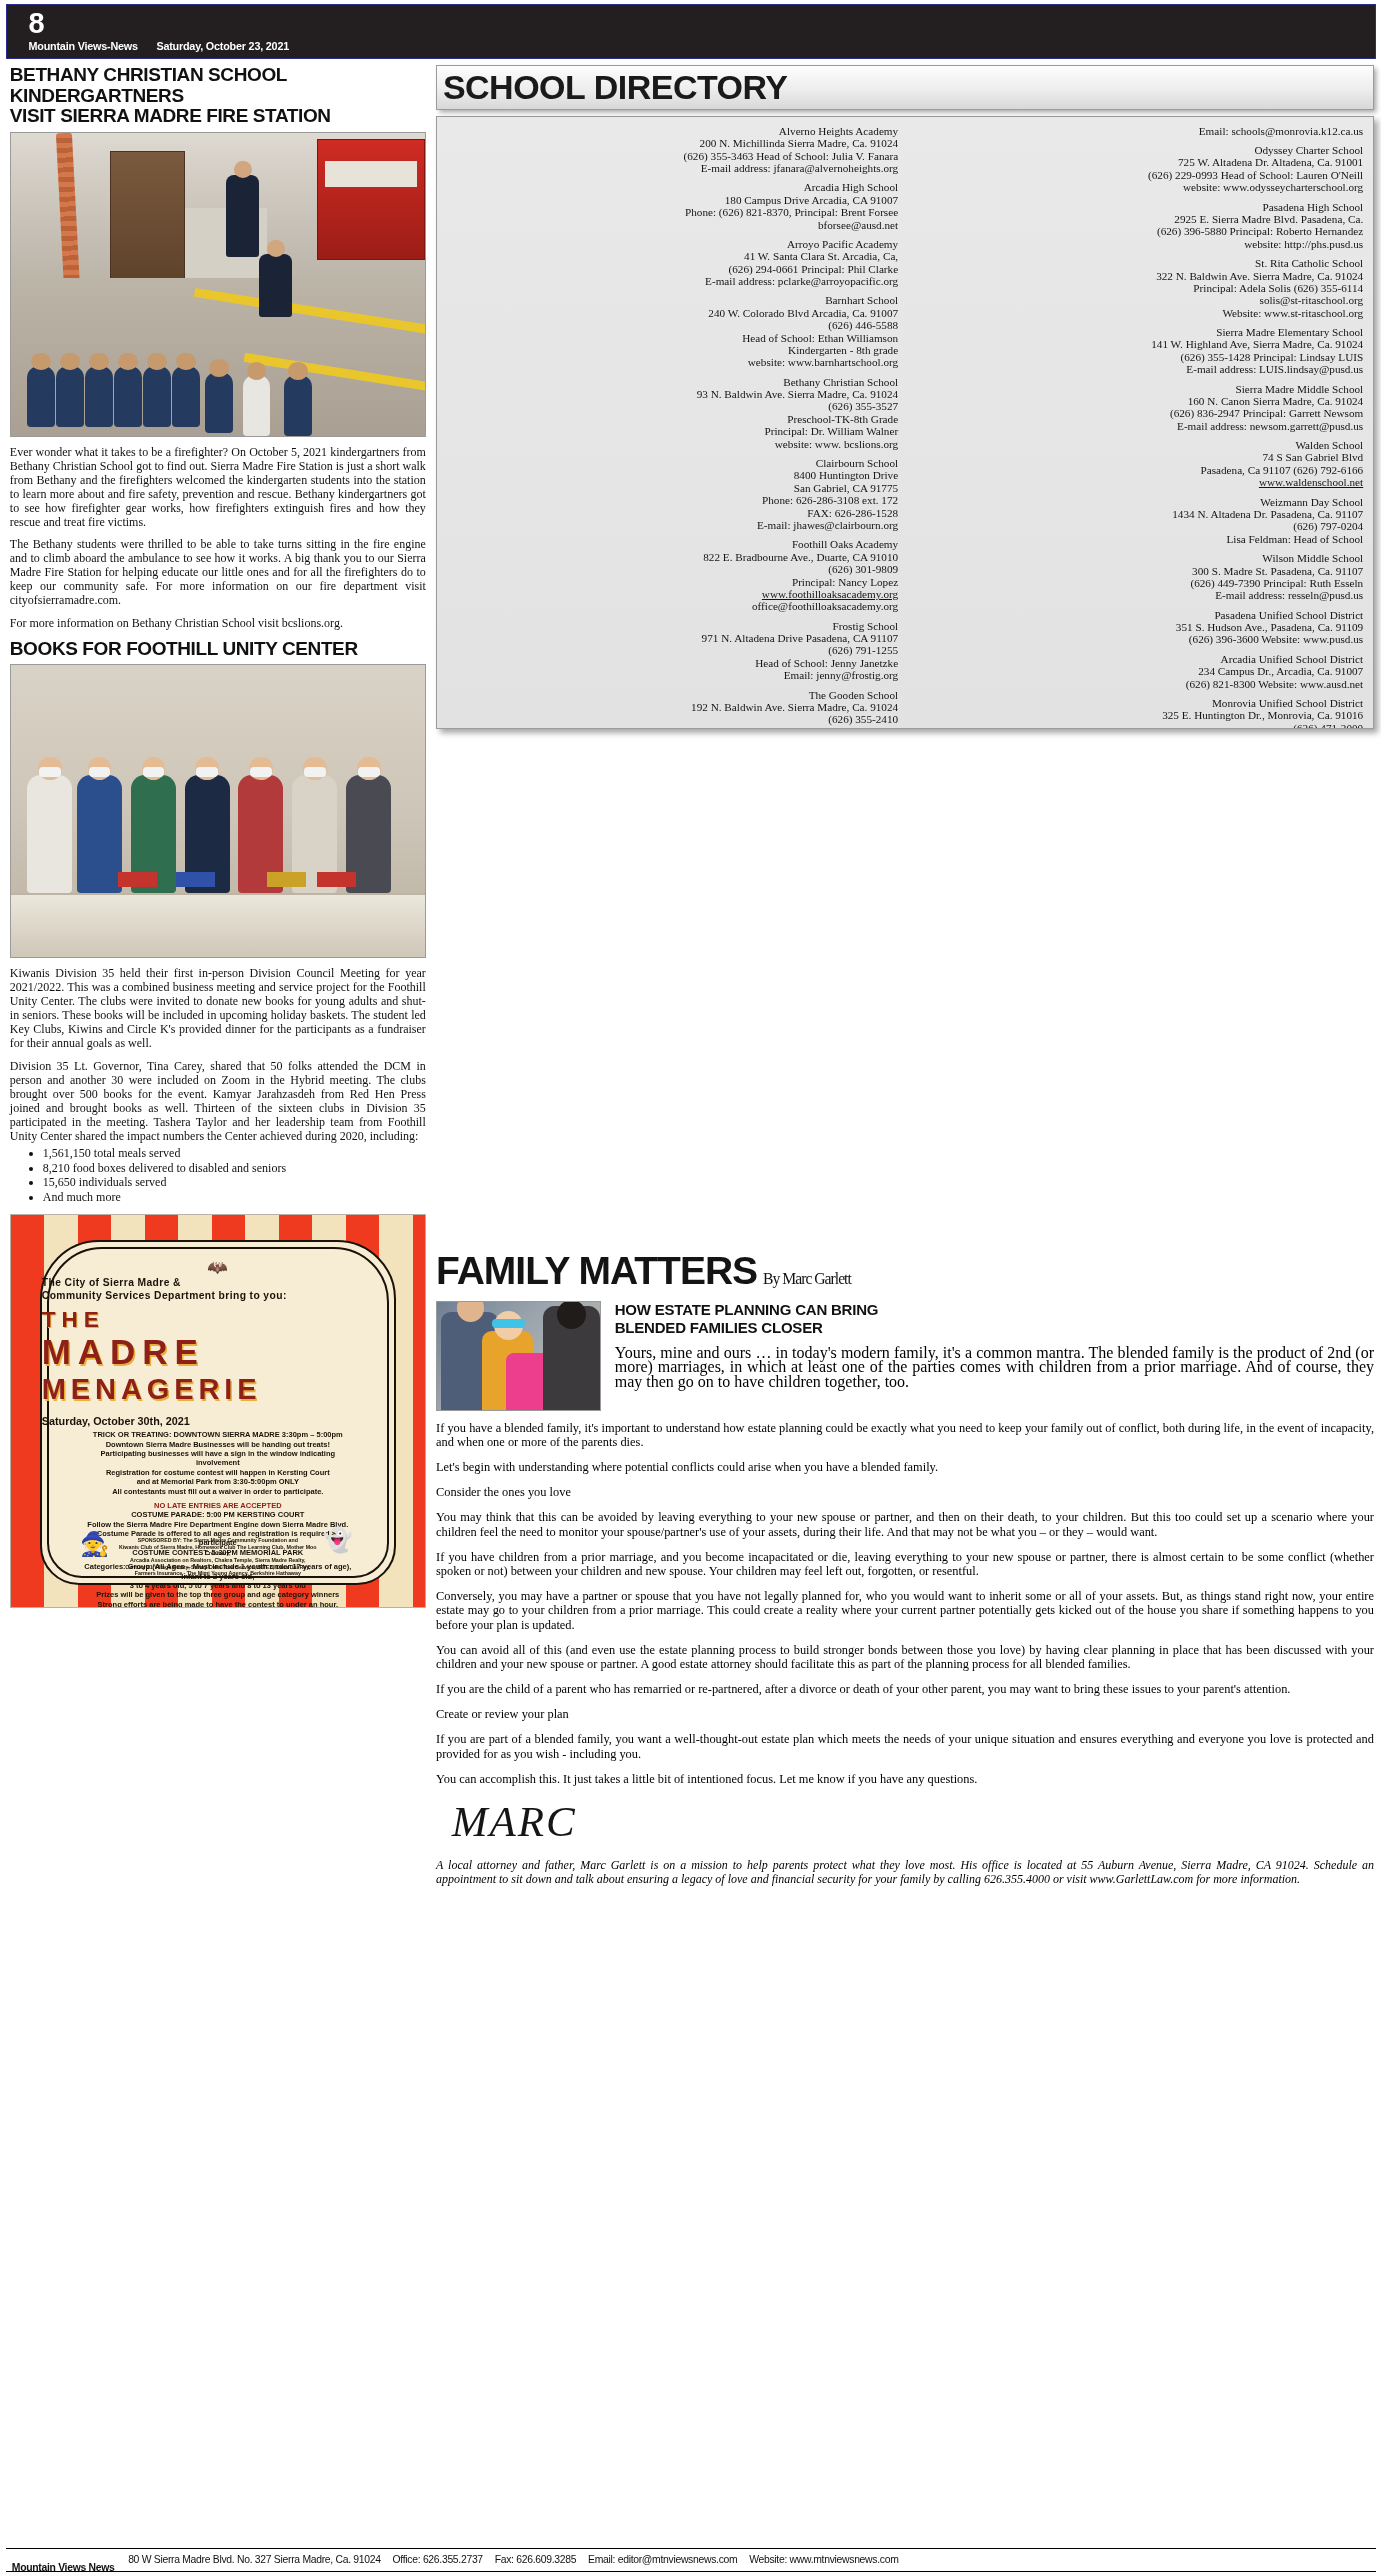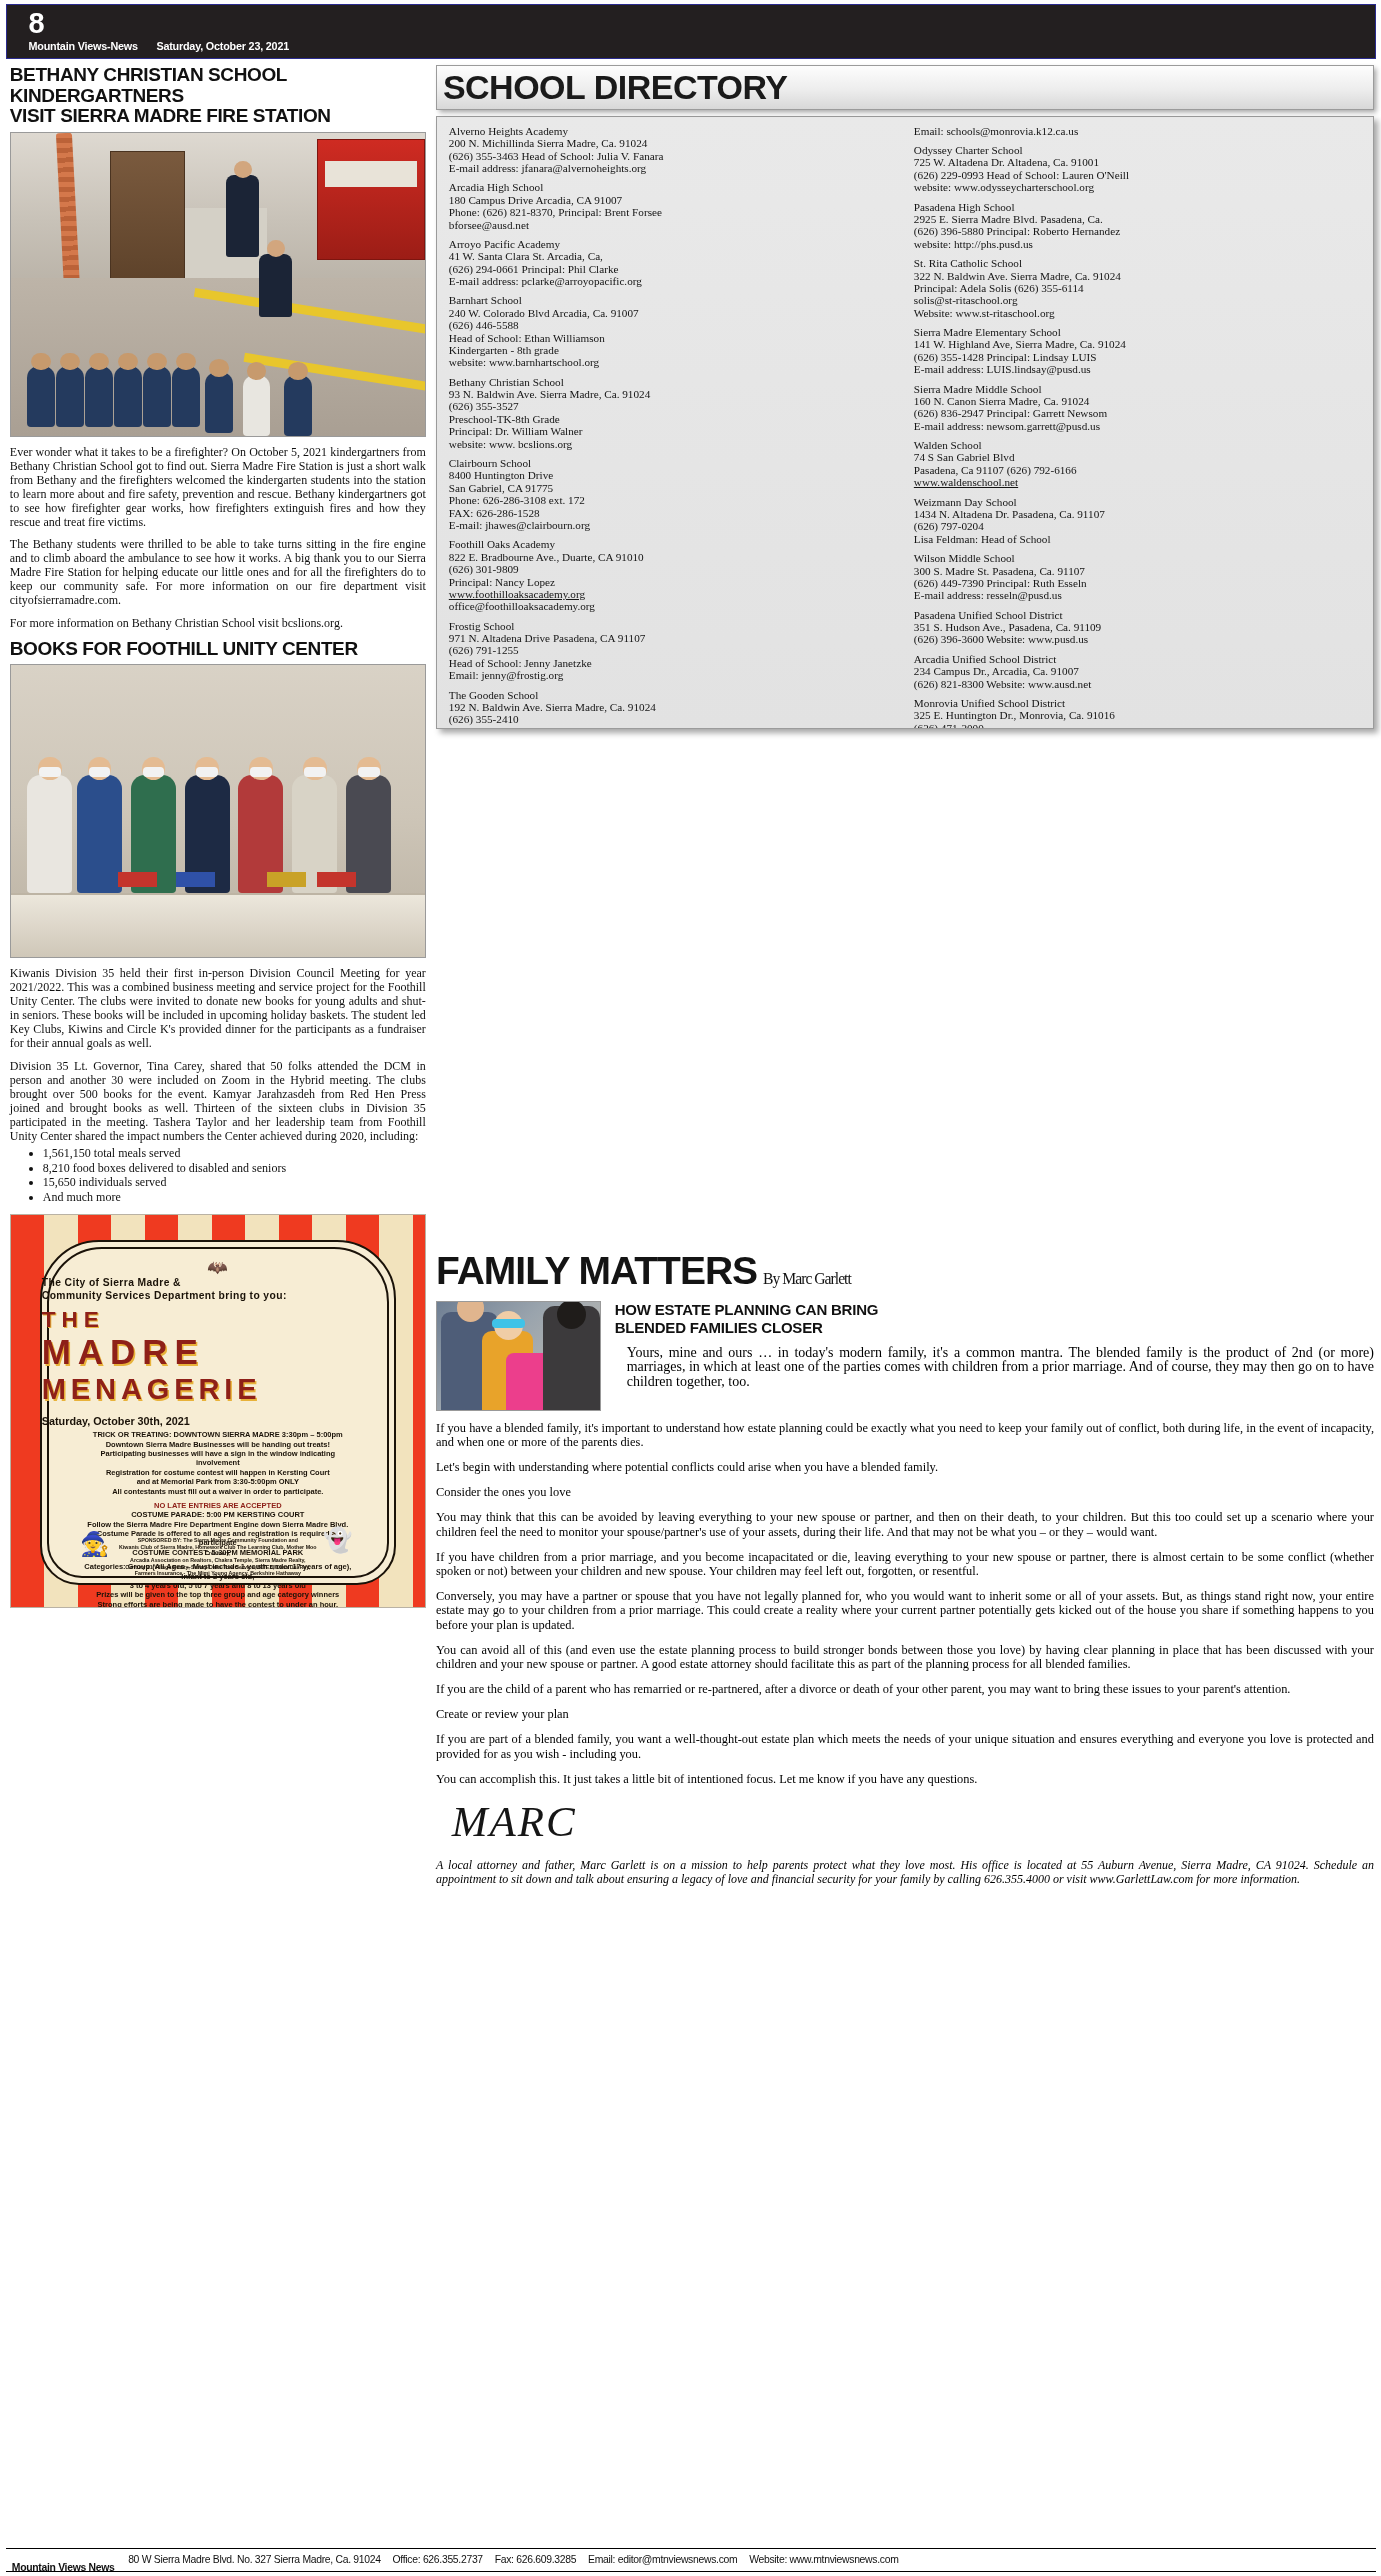--- a/index.html
+++ b/index.html
@@ -140,21 +140,21 @@
     font-family:"Liberation Sans", sans-serif; font-weight:bold;
     font-size: 34px; letter-spacing: -0.5px; padding-left: 5.9px; color:#1a1a1a;
   }
   .sd-box {
     background: linear-gradient(180deg,#e9e9e9 0%, #e2e2e2 100%);
     border: 1px solid #9b9b9b; box-shadow: 3.9px 3.9px 5.9px rgba(0,0,0,0.35);
     padding: 7.9px 9.8px 9.8px 11.8px; height: 613px; overflow: hidden;
     display: flex; gap: 15.7px;
   }
   .sd-col { width: 50%; }
-  .sd-entry { margin-bottom: 6.9px; }
+  .sd-entry { margin-bottom: 6.9px; text-align: right; }
   .sd-line { font-size: 11.2px; line-height: 12.4px; color:#141414; white-space: nowrap; }
   .sd-line.name { }
   .sd-line.link { text-decoration: underline; }
 
   
   .fm-wrap { position:absolute; left:436px; top:1249px; width:938px; }
   .fm-head {
     font-family:"Liberation Sans", sans-serif; font-weight:bold;
     font-size: 39px; letter-spacing:-1px; color:#141414; display:flex; align-items:flex-end;
   }
@@ -178,21 +178,21 @@
     background:#ec3e8c; border-radius:7.9px 7.9px 0 0; }
   .fm-ph-mom { position:absolute; left:106px; top:3.9px; width:57px; height:106px;
     background:#3c3a3c; border-radius:11.8px 11.8px 0 0; }
   .fm-ph-mom:before{content:"";position:absolute;left:13.7px;top:-5.9px;width:29px;height:29px;
     border-radius:50%;background:#1f1c1a;}
   .fm-subhead {
     font-family:"Liberation Sans", sans-serif; font-weight:bold;
     font-size: 15px; line-height:17.7px; letter-spacing:-0.2px; color:#111;
     margin-bottom: 9.8px;
   }
-  .fm-lead { font-size: 14px; line-height: 14.3px; text-align: justify; margin-left: 12px; }
+  .fm-lead { font-size: 16px; line-height: 14.3px; text-align: justify; }
   .fm-body { font-size: 12.4px; line-height: 14.3px; text-align: justify; margin-top: 9.8px; }
   .fm-body p { margin-bottom: 10.8px; }
   .fm-sig { font-family:"Liberation Serif", serif; font-size: 43px;
     font-style: italic; letter-spacing: 2px; margin: 9.8px 0 11.8px 15.7px; color:#161616; }
   .fm-bio { font-size: 12px; line-height: 14px; font-style: italic; text-align: justify; }
 
   
   .footer {
     position:absolute; left:5.9px; top:2548px; width:1370px; height:23.6px;
     border-top: 1px solid #000; border-bottom: 1px solid #000;

